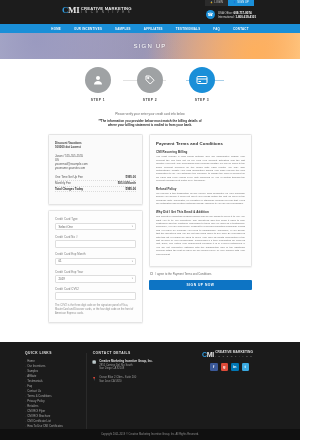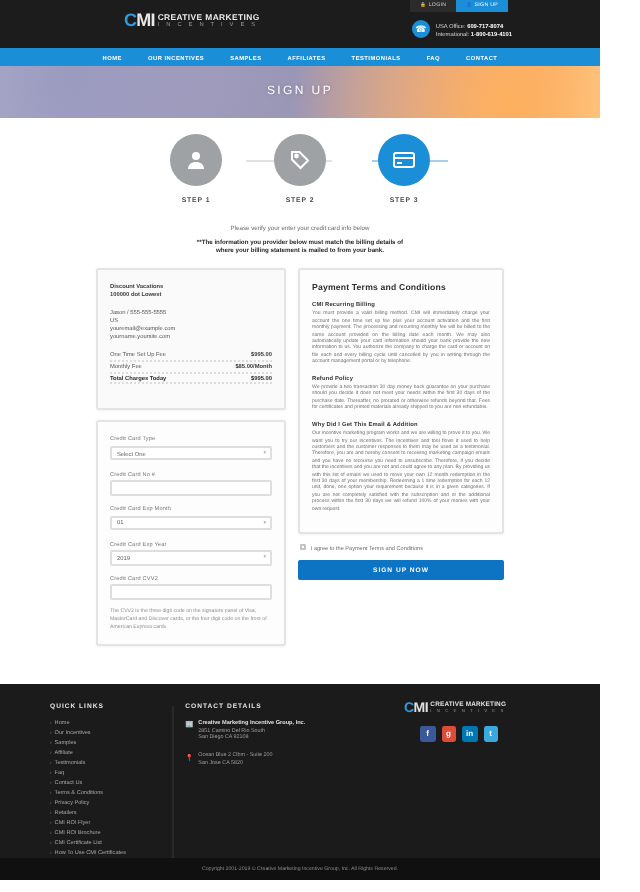--- a/index.html
+++ b/index.html
@@ -38,20 +38,21 @@
 
   .logo-wrap {
     position: absolute;
     left: 62px; top: 6px;
     display: flex; align-items: flex-start;
   }
   .logo-cmi {
     font-size: 9px; font-weight: bold; letter-spacing: -.4px;
     color: #2e9ade;
     line-height: 9px;
+    font-family: Liberation Serif, serif;
   }
   .logo-cmi .mi { color: #e8e8e8; }
   .logo-text { margin-left: 1.5px; padding-top: .5px; }
   .logo-l1 {
     font-size: 4.2px; font-weight: bold; color: #ededed;
     letter-spacing: .2px; line-height: 4.4px;
   }
   .logo-l2 {
     font-size: 2.9px; color: #9a9a9a; letter-spacing: 1.35px;
     line-height: 3.2px;

